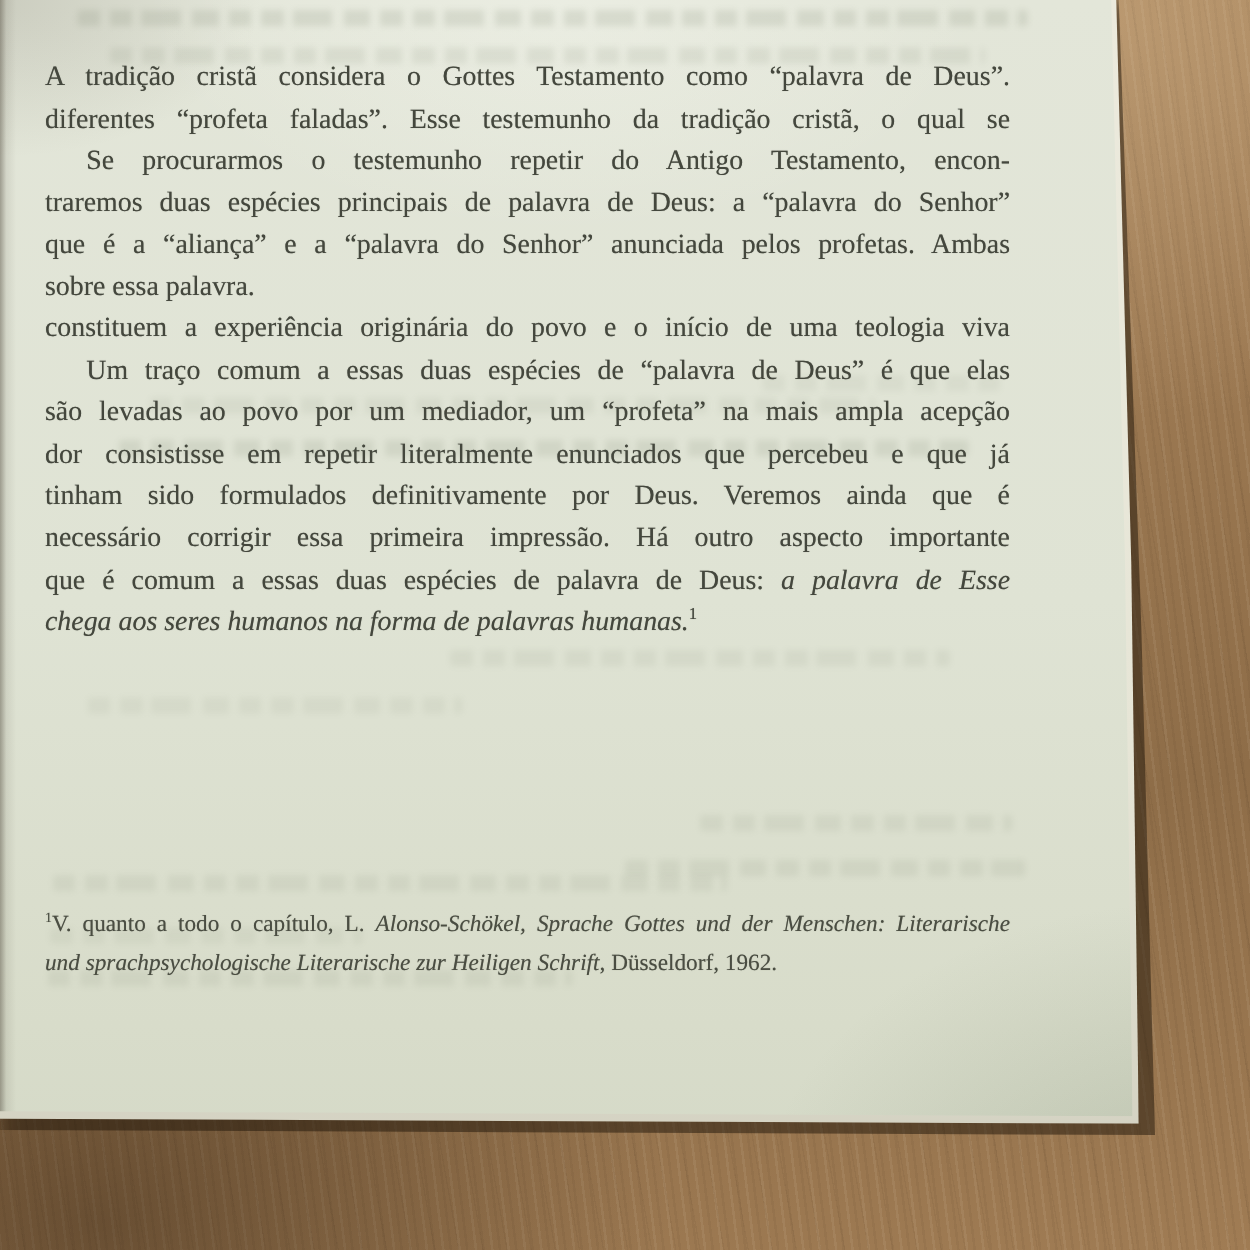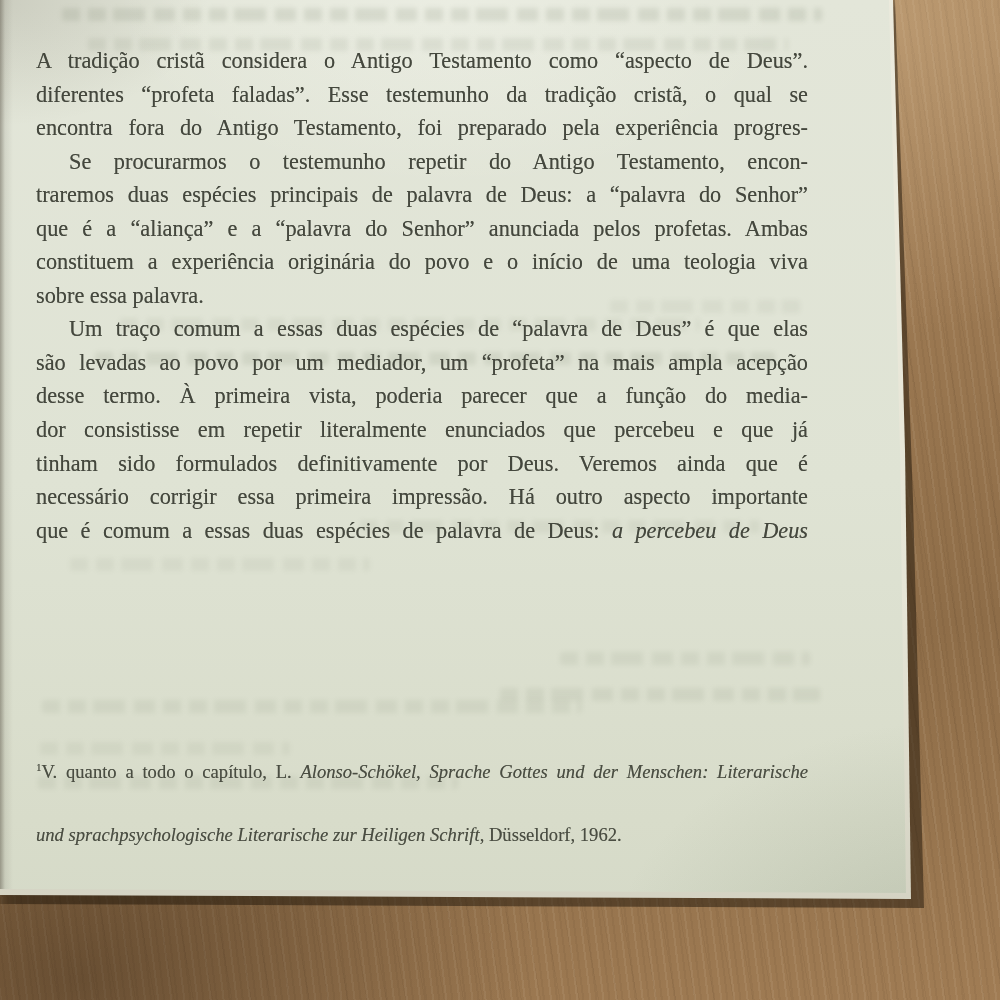--- a/index.html
+++ b/index.html
@@ -54,21 +54,21 @@
   .line{height:33.55px;white-space:normal;}
   .j{text-align:justify;text-align-last:justify;}
   .ind{text-indent:33px;}
   em{font-style:italic;}
   sup{font-size:60%;vertical-align:super;line-height:0;}
   .footnote-text{
     position:absolute;left:36px;top:724px;width:772px;
     font-size:18.6px;line-height:31px;color:#4a4d42;
     text-shadow:0 0 0.6px rgba(66,70,58,0.5);
   }
-  .footnote-text .line{height:31px;margin-top:32px;}
+  .footnote-text .line{height:31px;}
 </style>
 </head>
 <body>
 
 <div class="scene">
   <div class="page-shadow"></div>
   <div class="page-stack"></div>
   <div class="page">
     <div id="ghosts">
         <div class="ghost" style="left: 62px; top: 8px; width: 760px; opacity: 0.16;"></div>
@@ -79,39 +79,38 @@
         <div class="ghost" style="left: 70px; top: 558px; width: 300px; opacity: 0.08;"></div>
         <div class="ghost" style="left: 560px; top: 652px; width: 250px; opacity: 0.1;"></div>
         <div class="ghost" style="left: 500px; top: 688px; width: 320px; opacity: 0.11;"></div>
         <div class="ghost" style="left: 42px; top: 700px; width: 540px; opacity: 0.1;"></div>
         <div class="ghost" style="left: 40px; top: 742px; width: 250px; opacity: 0.08;"></div>
         <div class="ghost" style="left: 38px; top: 776px; width: 420px; opacity: 0.1;"></div>
         <div class="ghost" style="left: 610px; top: 300px; width: 190px; opacity: 0.08;"></div>
       </div>
     <div class="main-text">
         <div>
-          <div class="line j"><span>A tradição cristã considera o Antigo Testamento como “aspecto de Deus”.</span></div>
+          <div class="line j"><span>A tradição cristã considera o Gottes Testamento como “palavra de Deus”.</span></div>
           <div class="line j"><span>diferentes “profeta faladas”. Esse testemunho da tradição cristã, o qual se</span></div>
-          <div class="line j"><span>encontra fora do Antigo Testamento, foi preparado pela experiência progres-</span></div>
         </div>
         <div>
           <div class="line j ind"><span>Se procurarmos o testemunho repetir do Antigo Testamento, encon-</span></div>
           <div class="line j"><span>traremos duas espécies principais de palavra de Deus: a “palavra do Senhor”</span></div>
           <div class="line j"><span>que é a “aliança” e a “palavra do Senhor” anunciada pelos profetas. Ambas</span></div>
+          <div class="line"><span>sobre essa palavra.</span></div>
           <div class="line j"><span>constituem a experiência originária do povo e o início de uma teologia viva</span></div>
-          <div class="line"><span>sobre essa palavra.</span></div>
         </div>
         <div>
           <div class="line j ind"><span>Um traço comum a essas duas espécies de “palavra de Deus” é que elas</span></div>
           <div class="line j"><span>são levadas ao povo por um mediador, um “profeta” na mais ampla acepção</span></div>
-          <div class="line j"><span>desse termo. À primeira vista, poderia parecer que a função do media-</span></div>
           <div class="line j"><span>dor consistisse em repetir literalmente enunciados que percebeu e que já</span></div>
           <div class="line j"><span>tinham sido formulados definitivamente por Deus. Veremos ainda que é</span></div>
           <div class="line j"><span>necessário corrigir essa primeira impressão. Há outro aspecto importante</span></div>
-          <div class="line j"><span>que é comum a essas duas espécies de palavra de Deus: </span><em>a percebeu de Deus</em></div>
+          <div class="line j"><span>que é comum a essas duas espécies de palavra de Deus: </span><em>a palavra de Esse</em></div>
+          <div class="line"><em>chega aos seres humanos na forma de palavras humanas.</em><sup>1</sup></div>
         </div>
       </div>
     <div class="footnote-text">
         <div class="line j"><sup>1</sup><span>V. quanto a todo o capítulo, L. </span><em>Alonso-Schökel, Sprache Gottes und der Menschen: Literarische</em></div>
         <div class="line"><em>und sprachpsychologische Literarische zur Heiligen Schrift</em><span>, Düsseldorf, 1962.</span></div>
       </div>
   </div>
 </div>
 
 </body></html>

